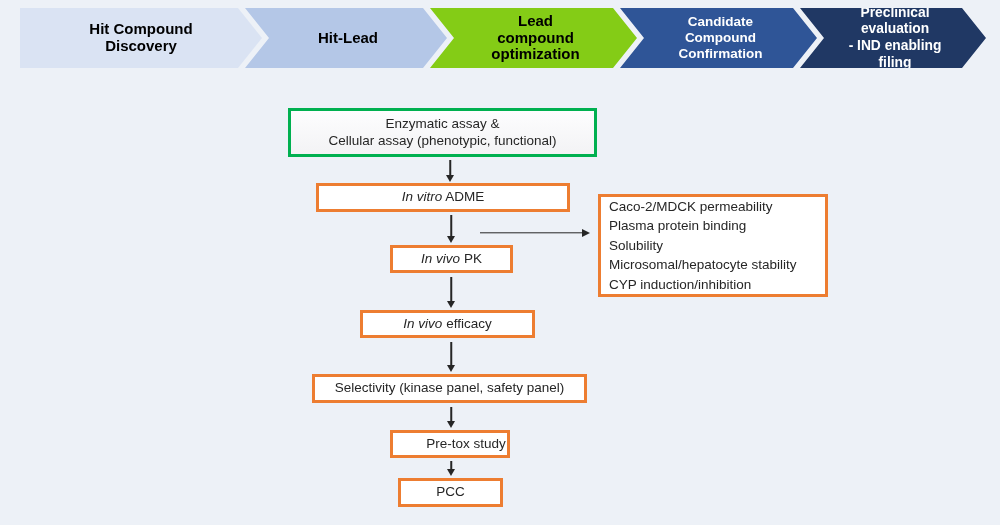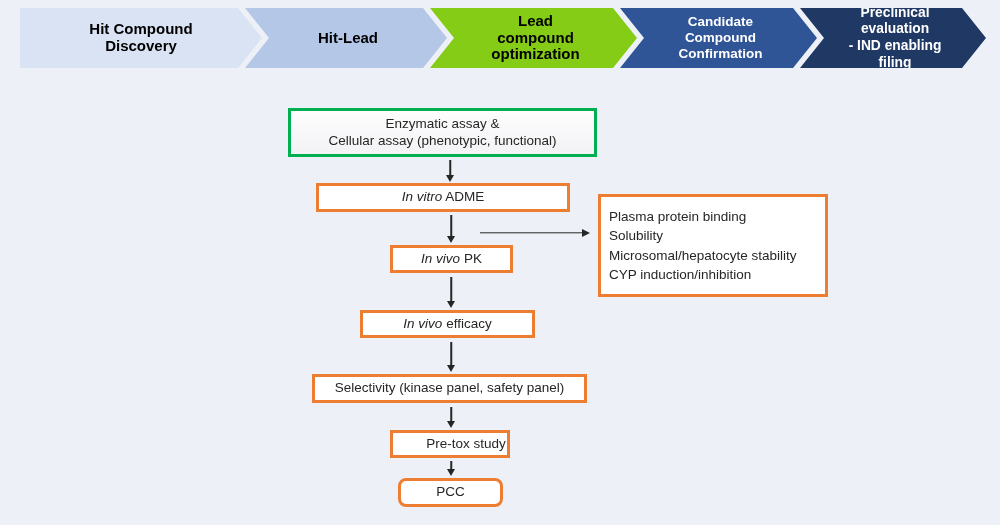--- a/index.html
+++ b/index.html
@@ -31,21 +31,21 @@
     border:3px solid #ed7d31;display:flex;align-items:center;justify-content:center;
     font-size:13.5px;color:#262626;text-align:center;white-space:pre-line;line-height:1.25;
   }
   .fbox i{font-style:italic;}
   .enzymatic{left:288px;top:108px;width:309px;height:49px;background:linear-gradient(#fdfdfe,#f3f3f5);}
   .adme{left:316px;top:183px;width:254px;height:29px;}
   .pk{left:390px;top:245px;width:123px;height:28px;}
   .efficacy{left:360px;top:310px;width:175px;height:28px;}
   .selectivity{left:312px;top:374px;width:275px;height:29px;align-items:center;}
   .pretox{left:390px;top:430px;width:120px;height:28px;}
-  .pcc{left:398px;top:478px;width:105px;height:29px;border-radius:8px;}
+  .pcc{left:398px;top:478px;width:105px;height:29px;}
   .details{
     left:598px;top:194px;width:230px;height:103px;
     flex-direction:column;align-items:flex-start;justify-content:center;
     text-align:left;padding:4px 8px;line-height:1.44;white-space:normal;
   }
   .details div{width:100%;}
 
   
   .varrow{position:absolute;width:10px;transform:translateX(-5px);}
   .varrow .shaft{position:absolute;left:50%;transform:translateX(-50%);top:0;bottom:5px;width:1.5px;background:#262626;}
@@ -108,20 +108,21 @@
 
   <div class="fbox pretox" style="border-color: rgb(237, 125, 49); padding-left: 32px;">
     <span>Pre-tox study</span>
   </div>
 
   <div class="fbox pcc" style="border-color: rgb(237, 125, 49);">
     <span>PCC</span>
   </div>
 
   <div class="fbox details" style="border-color: rgb(237, 125, 49);">
+    <div>Caco-2/MDCK permeability</div>
     <div>Plasma protein binding</div>
     <div>Solubility</div>
     <div>Microsomal/hepatocyte stability</div>
     <div>CYP induction/inhibition</div>
   </div>
 
   <div class="varrow" style="left:450px;top:160px;height:22px;">
     <div class="shaft"></div>
       <div class="head"></div>
   </div>

